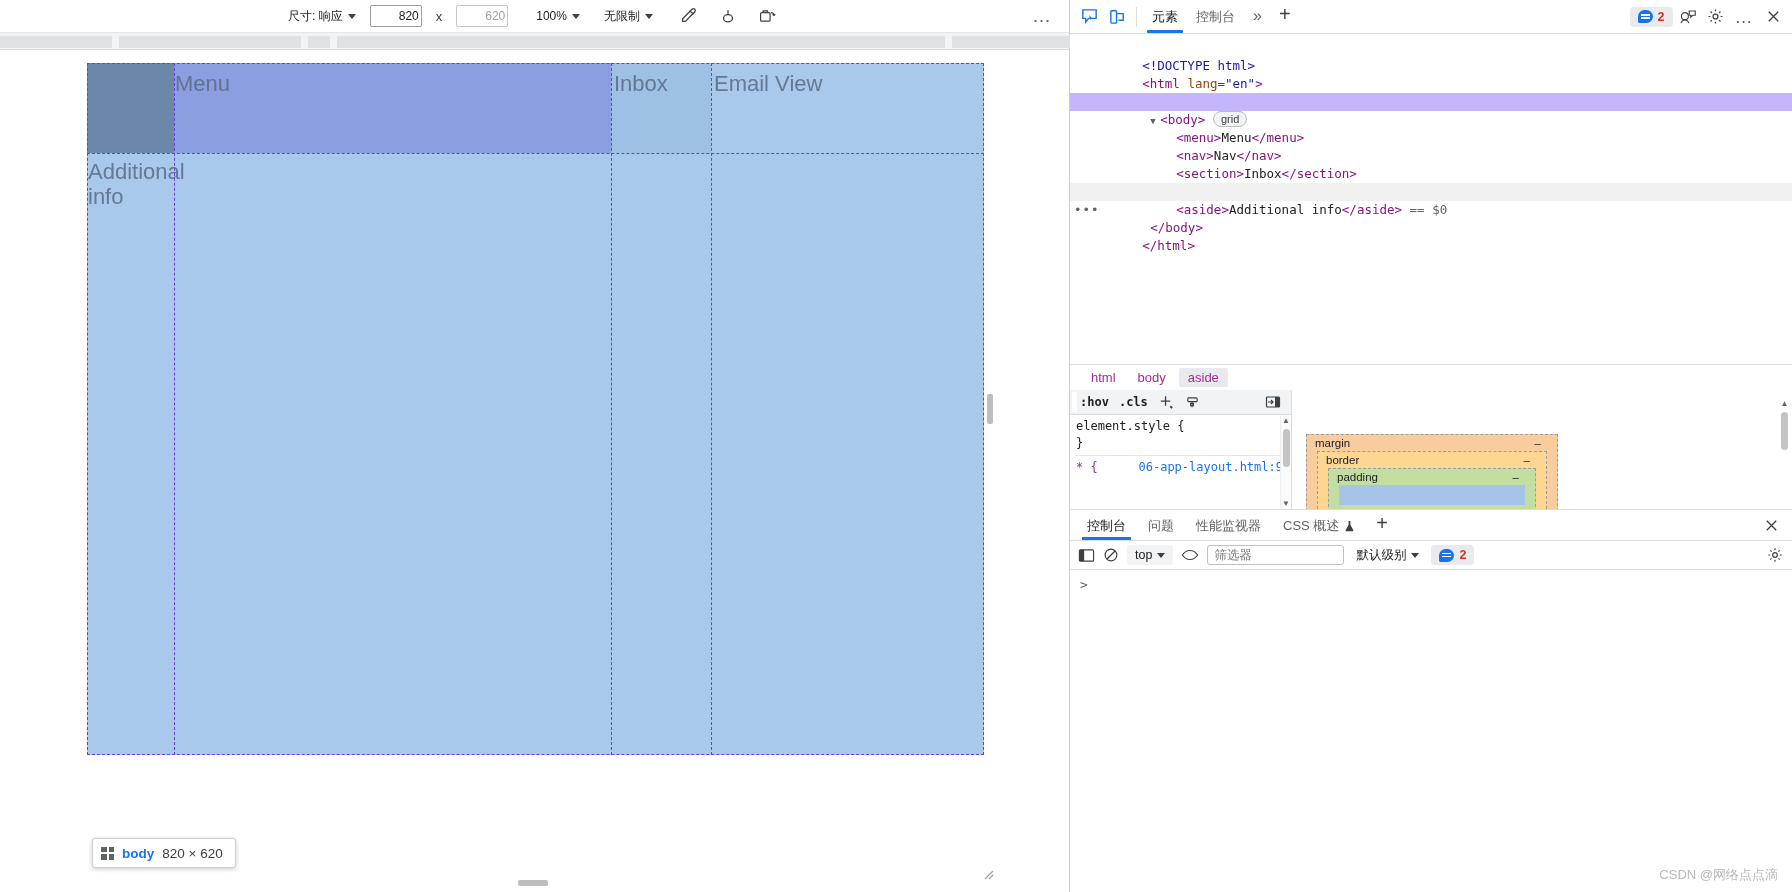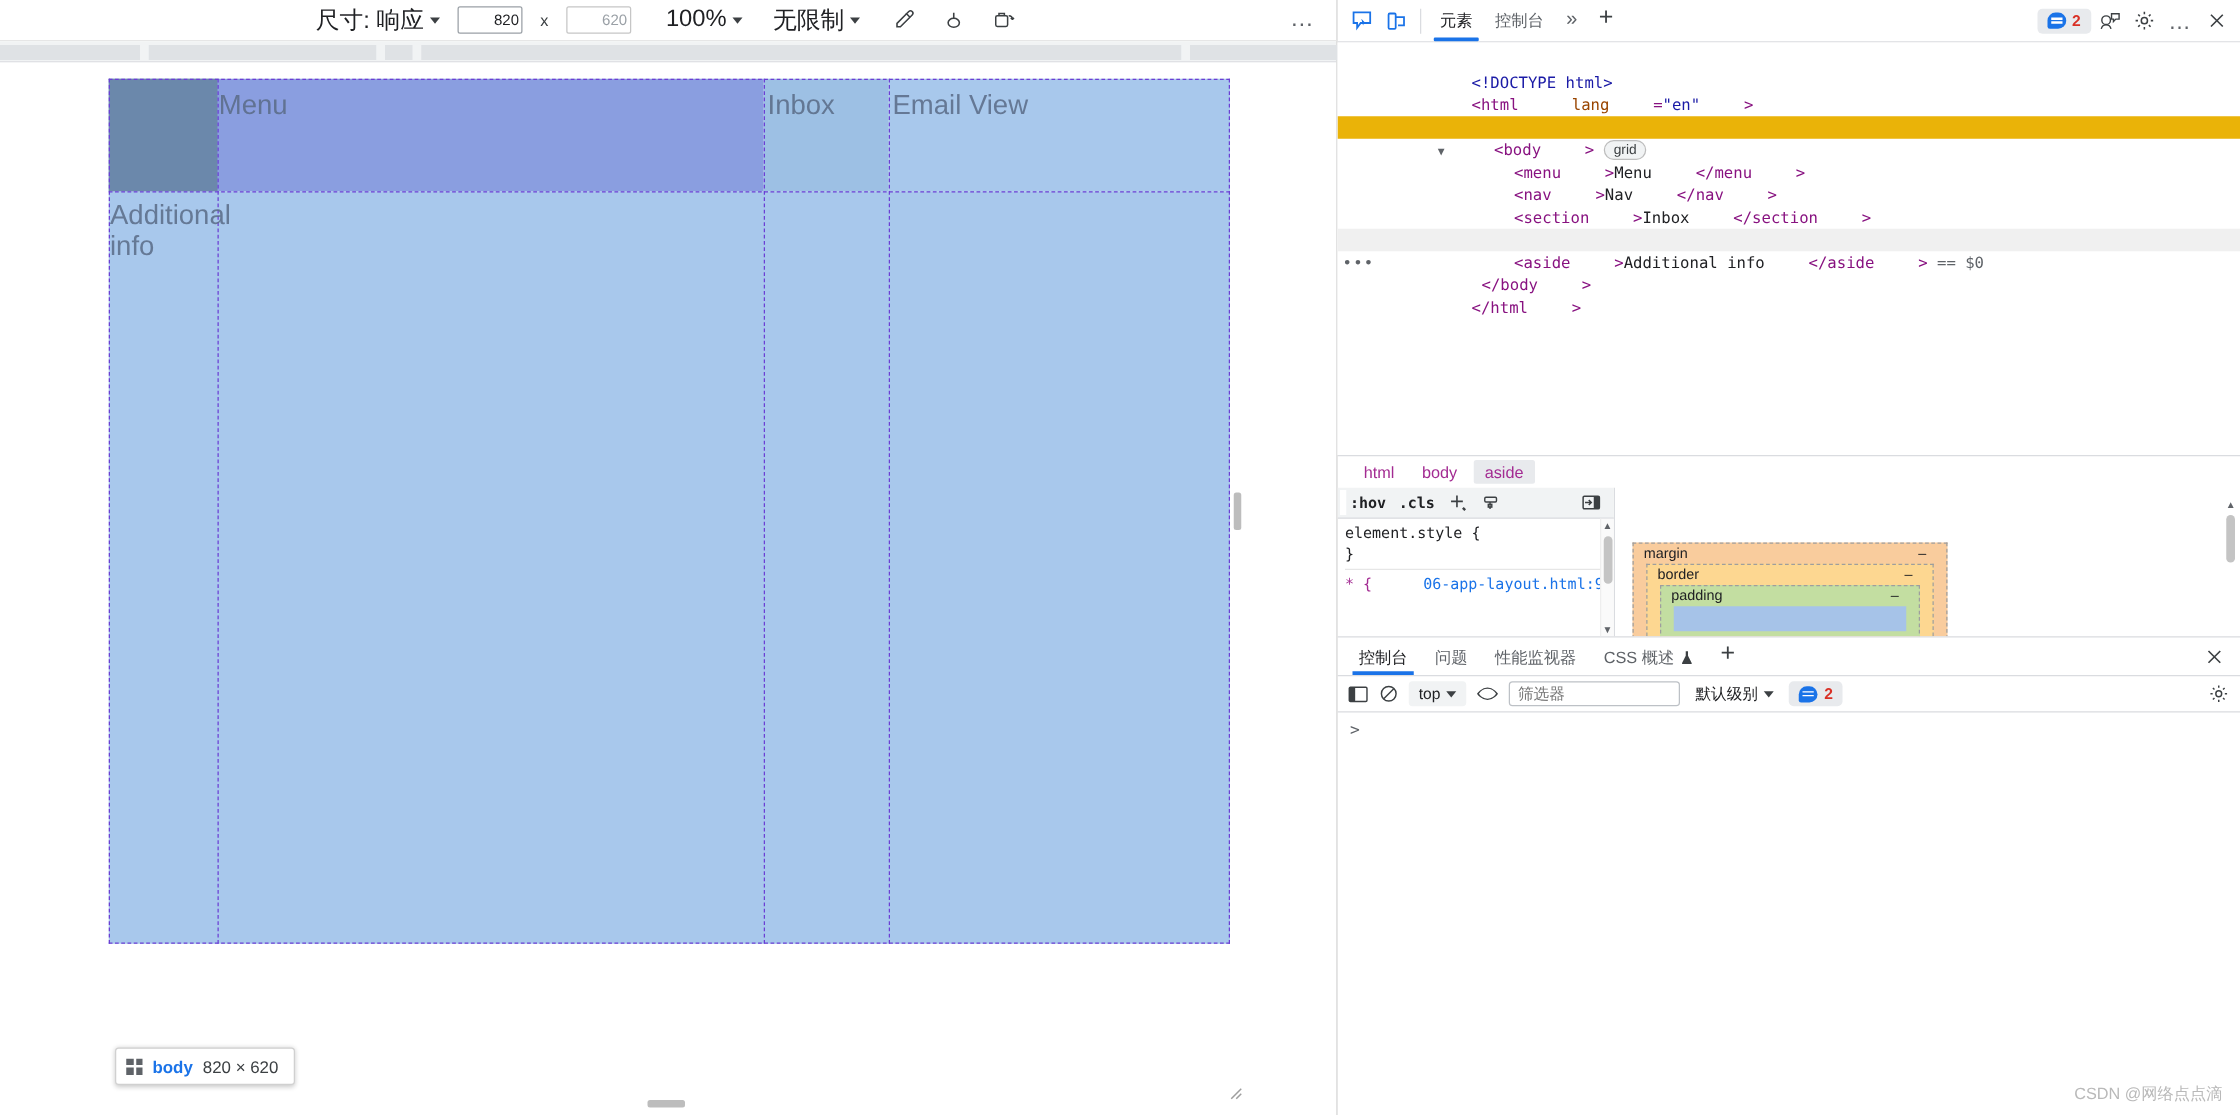--- a/index.html
+++ b/index.html
@@ -24,21 +24,21 @@
   .device-toolbar {
     height: 33px; min-height: 33px;
     background: #ffffff;
     display: flex; align-items: center;
     justify-content: center;
     position: relative;
     border-bottom: 1px solid #e6e6e6;
   }
   .dt-inner { display: flex; align-items: center; gap: 14px; }
   .dt-label {
-    font-size: 19px; color: #202124;
+    font-size: 12px; color: #202124;
     display: flex; align-items: center; gap: 5px;
     white-space: nowrap; cursor: default;
   }
   .caret {
     width: 0; height: 0;
     border-left: 4.5px solid transparent;
     border-right: 4.5px solid transparent;
     border-top: 5.5px solid #3c4043;
     display: inline-block;
   }
@@ -197,30 +197,30 @@
   .dom-tree {
     height: 330px; min-height: 330px;
     overflow: hidden;
     padding: 5px 0 0 0;
     font-family: "DejaVu Sans Mono", monospace;
     font-size: 12.5px; line-height: 18px;
     background: #ffffff;
     position: relative;
   }
   .dom-line { padding-left: 12px; white-space: pre; position: relative; height: 18px; }
-  .dom-line.sel-body { background: #eab308; }
+  .dom-line.sel-body { background: #c4b5fd; }
   .dom-line.sel-aside { background: #f0f0f0; }
   .dom-line .gutter-dots {
     position: absolute; left: 4px; color: #5f6368; letter-spacing: 1px;
   }
   .tag-c { color: #881280; }
   .attr-n { color: #994500; }
   .attr-v { color: #1a1aa6; }
   .txt-c { color: #202124; }
-  .punct { color: #881280; margin-left: 35px; }
+  .punct { color: #881280; }
   .dollar { color: #5f6368; }
   .arrow {
     display: inline-block; width: 10px; color: #5f6368; font-size: 9px;
   }
   .badge-grid {
     display: inline-block; border: 1px solid #bdbdbd; border-radius: 8px;
     background: #f1f3f4; color: #3c4043; font-size: 11px;
     padding: 0 7px; line-height: 14px; vertical-align: 1px;
     font-family: "Liberation Sans", sans-serif; cursor: pointer;
   }

